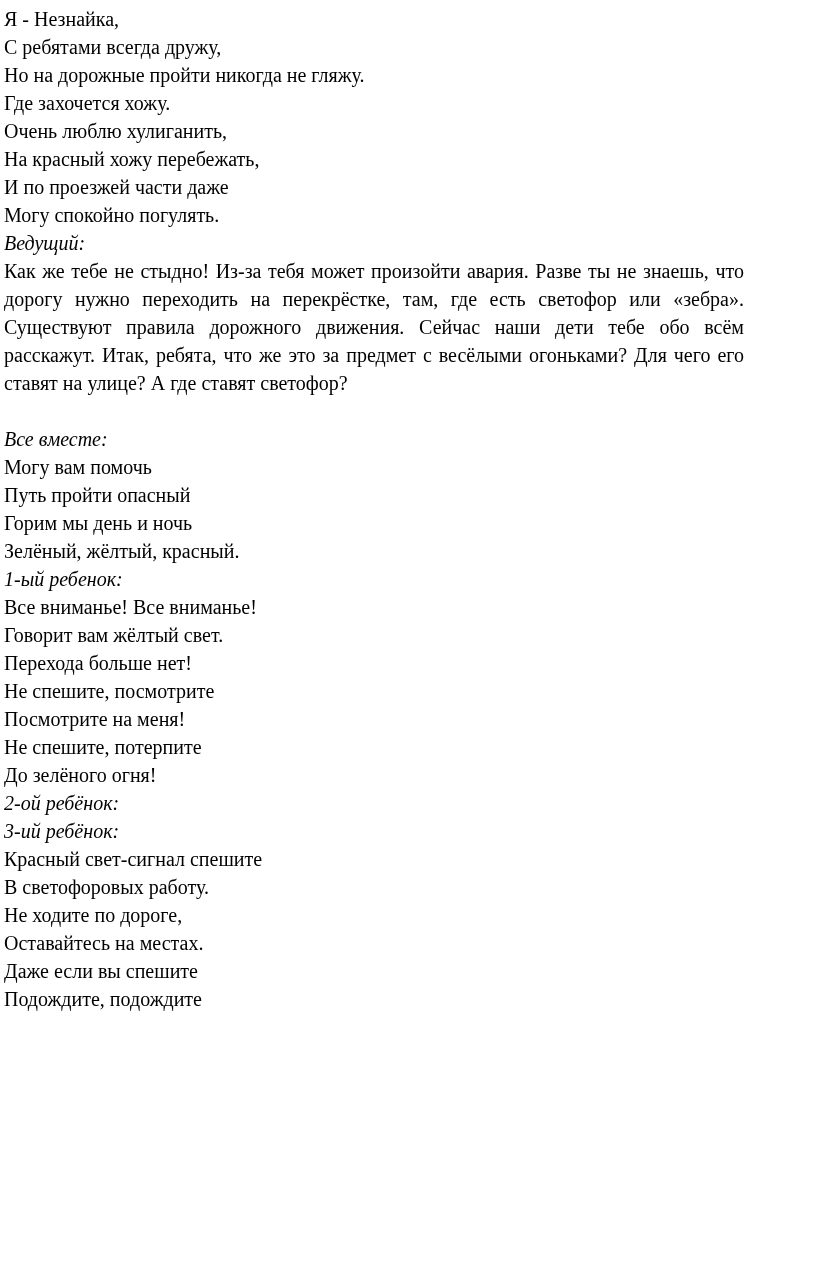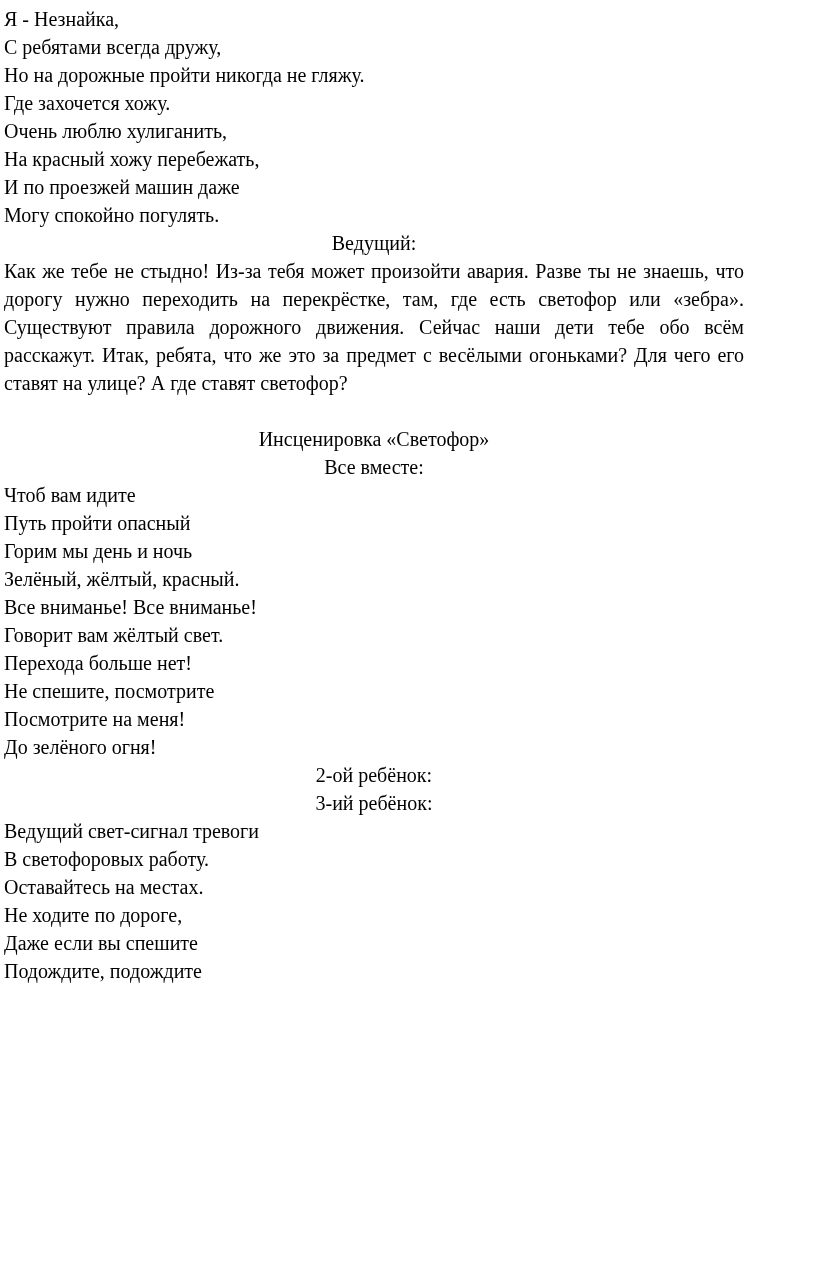--- a/index.html
+++ b/index.html
@@ -15,79 +15,80 @@
     background: #ffffff;
     color: #000000;
     font-family: "Liberation Serif", serif;
     font-size: 20px;
     line-height: 28px;
   }
   .line {
     white-space: pre-wrap;
   }
   .label {
-    text-align: center;
+    font-style: italic;
   }
   .paragraph {
     text-align: justify;
   }
   .spacer {
     height: 28px;
   }
 </style>
 </head>
 <body>
 
 <div class="page">
 
   <div>
       <div class="line">Я - Незнайка,</div>
       <div class="line">С ребятами всегда дружу,</div>
       <div class="line">Но на дорожные пройти никогда не гляжу.</div>
       <div class="line">Где захочется хожу.</div>
       <div class="line">Очень люблю хулиганить,</div>
       <div class="line">На красный хожу перебежать,</div>
-      <div class="line">И по проезжей машин даже</div>
+      <div class="line">И по проезжей части даже</div>
       <div class="line">Могу спокойно погулять.</div>
     </div>
 
   <div class="line label">Ведущий:</div>
 
   <div class="paragraph">Как же тебе не стыдно! Из-за тебя может произойти авария. Разве ты не знаешь, что дорогу нужно переходить на перекрёстке, там, где есть светофор или «зебра». Существуют правила дорожного движения. Сейчас наши дети тебе обо всём расскажут. Итак, ребята, что же это за предмет с весёлыми огоньками? Для чего его ставят на улице? А где ставят светофор?</div>
 
   <div class="spacer"></div>
 
-  <div class="line label">Инсценировка «Светофор»</div>
 
   <div class="line label">Все вместе:</div>
 
   <div>
-      <div class="line">Чтоб вам идите</div>
+      <div class="line">Могу вам помочь</div>
       <div class="line">Путь пройти опасный</div>
       <div class="line">Горим мы день и ночь</div>
       <div class="line">Зелёный, жёлтый, красный.</div>
     </div>
 
+  <div class="line label">1-ый ребенок:</div>
 
   <div>
       <div class="line">Все вниманье! Все вниманье!</div>
       <div class="line">Говорит вам жёлтый свет.</div>
       <div class="line">Перехода больше нет!</div>
       <div class="line">Не спешите, посмотрите</div>
       <div class="line">Посмотрите на меня!</div>
+      <div class="line">Не спешите, потерпите</div>
       <div class="line">До зелёного огня!</div>
     </div>
 
   <div class="line label">2-ой ребёнок:</div>
 
 
   <div class="line label">3-ий ребёнок:</div>
 
   <div>
-      <div class="line">Ведущий свет-сигнал тревоги</div>
+      <div class="line">Красный свет-сигнал спешите</div>
       <div class="line">В светофоровых работу.</div>
+      <div class="line">Не ходите по дороге,</div>
       <div class="line">Оставайтесь на местах.</div>
-      <div class="line">Не ходите по дороге,</div>
       <div class="line">Даже если вы спешите</div>
       <div class="line">Подождите, подождите</div>
     </div>
 
 </div>
 
 </body></html>

